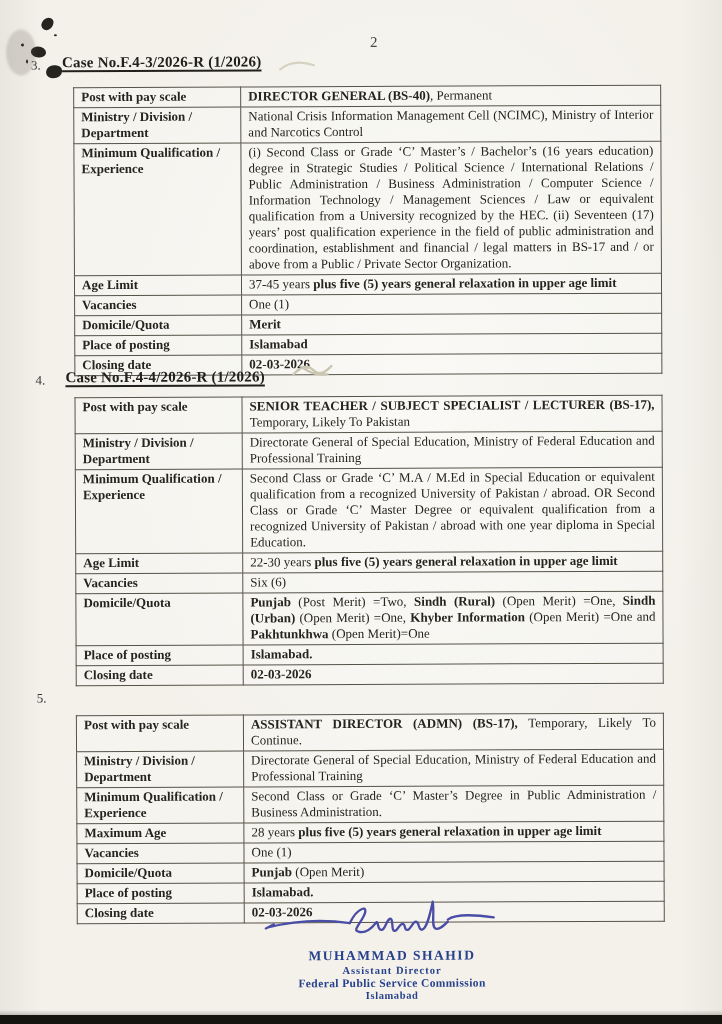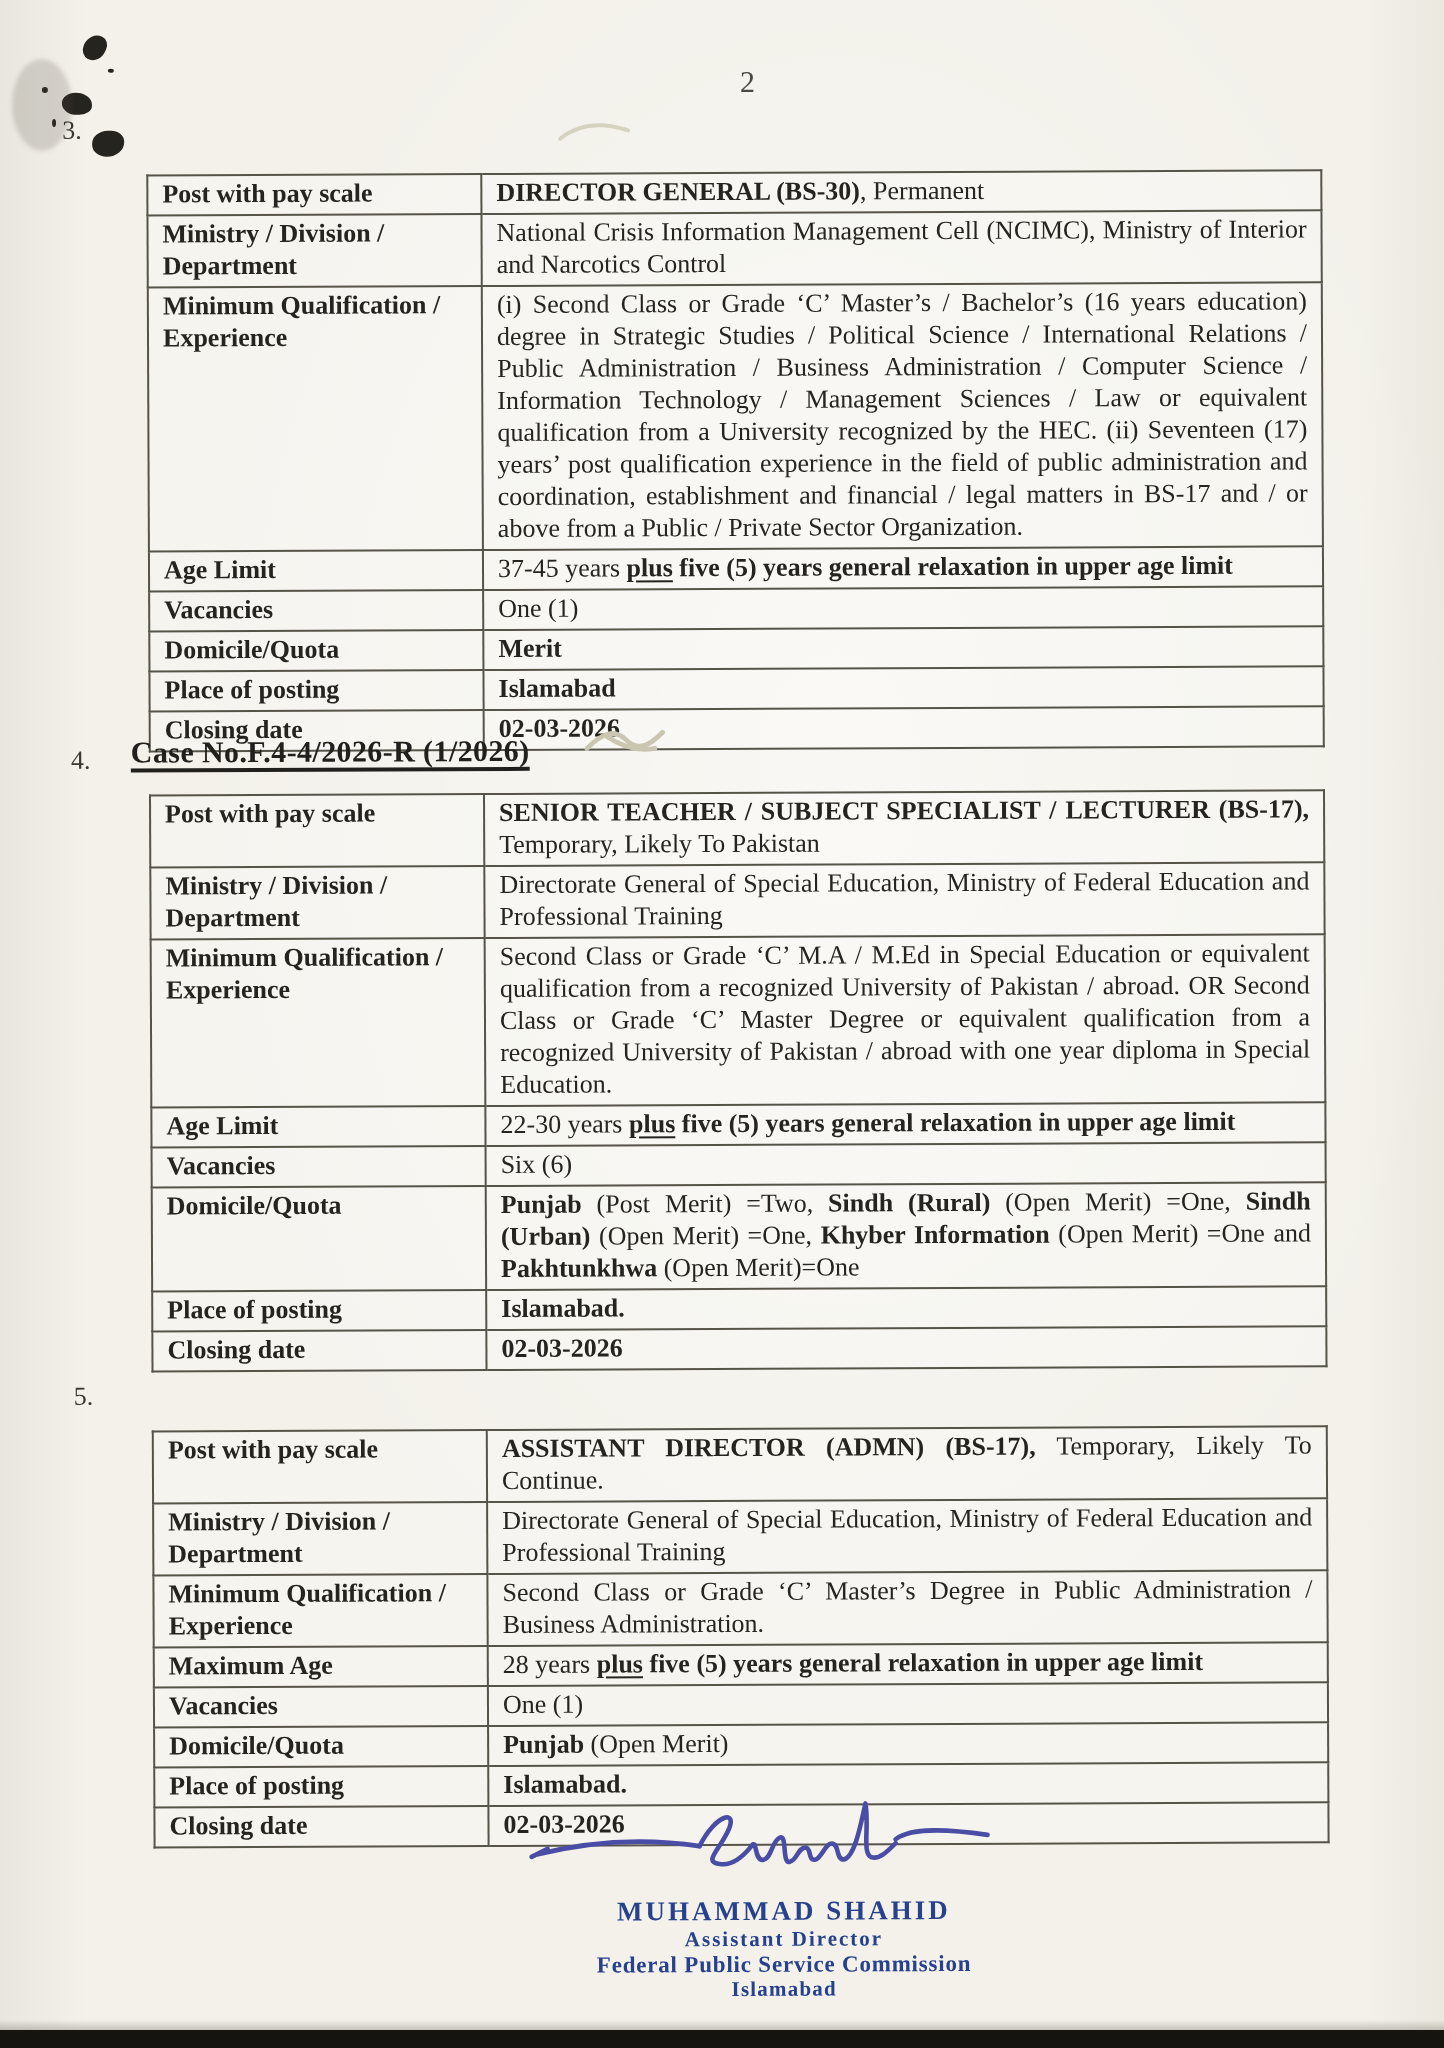--- a/index.html
+++ b/index.html
@@ -24,21 +24,21 @@
     background:rgba(255,255,255,.25);
   }
   .trow{display:table-row;}
   .tcell{
     display:table-cell;border:1.4px solid #565349;vertical-align:top;
     font-size:13px;line-height:16px;padding:1px 7px 2px 7px;color:#26241f;
   }
   .lbl{width:152px;font-weight:bold;margin-left:24px;}
   .val{text-align:justify;}
   .val span.b{font-weight:bold;}
-  .val span.u{text-decoration:underline;text-underline-offset:2px;}
+  .val span.u{text-underline-offset:2px;}
   .sig-svg{position:absolute;left:258px;top:898px;}
   .stamp{position:absolute;left:215px;top:948px;width:350px;text-align:center;color:#27418c;}
   .stamp .nm{font-size:13.5px;font-weight:bold;letter-spacing:1.5px;line-height:15px;}
   .stamp .t1{font-size:10.5px;font-weight:bold;letter-spacing:1px;line-height:12px;margin-top:2px;}
   .stamp .t2{font-size:11.5px;font-weight:bold;letter-spacing:.4px;line-height:13px;}
   .stamp .t3{font-size:10.5px;font-weight:bold;letter-spacing:.6px;line-height:12px;}
   .blot{position:absolute;background:#26241f;border-radius:50%;}
   .smudge{position:absolute;background:rgba(70,66,58,.18);border-radius:50%;filter:blur(1px);}
   .pencil{position:absolute;}
   .scan-strip{position:absolute;left:0;bottom:0;width:722px;height:9px;background:#15140f;}
@@ -47,25 +47,26 @@
 </style>
 </head>
 <body>
 
 <div class="paper">
   <div class="tilt">
 
     <div class="pageno">2</div>
 
     <div class="case-num" style="left:33px;top:56px;">3.</div>
+    <div class="case-heading" style="left:64px;top:53px;">Case No.F.4-3/2026-R (1/2026)</div>
     <div class="case-table" style="left:75px;top:86px;">
 
         <div class="trow">
           <div class="tcell lbl">Post  with pay scale</div>
-          <div class="tcell val"><span class="b">DIRECTOR GENERAL (BS-30)</span><span>, Permanent</span></div>
+          <div class="tcell val"><span class="b">DIRECTOR GENERAL (BS-40)</span><span>, Permanent</span></div>
         </div>
 
         <div class="trow">
           <div class="tcell lbl">Ministry / Division / Department</div>
           <div class="tcell val"><span>National Crisis Information Management Cell (NCIMC), Ministry of Interior and Narcotics Control</span></div>
         </div>
 
         <div class="trow">
           <div class="tcell lbl">Minimum Qualification / Experience</div>
           <div class="tcell val"><span>(i) Second Class or Grade ‘C’ Master’s / Bachelor’s (16 years education) degree in Strategic Studies / Political Science / International Relations / Public Administration / Business Administration / Computer Science / Information Technology / Management Sciences / Law or equivalent qualification from a University recognized by the HEC. (ii) Seventeen (17) years’ post qualification experience in the field of public administration and coordination, establishment and financial / legal matters in BS-17 and / or above from a Public / Private Sector Organization.</span></div>

